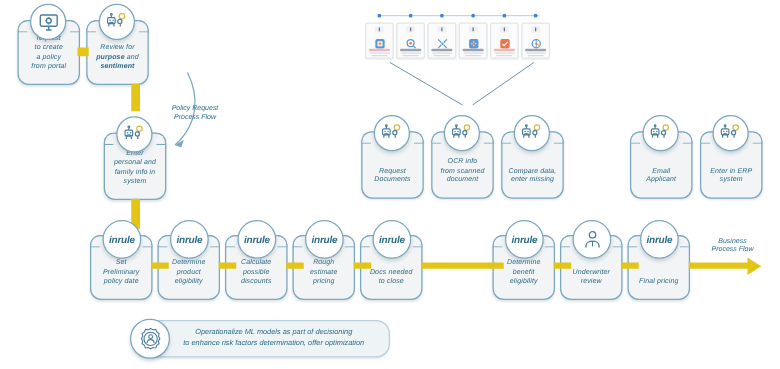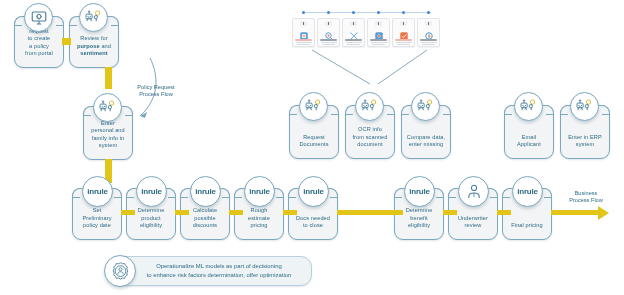--- a/index.html
+++ b/index.html
@@ -1,19 +1,19 @@
 <!DOCTYPE html>
 <html><head>
 <meta charset="utf-8">
 <style>
   html,body{margin:0;padding:0;background:#ffffff;}
   body{width:624px;height:295px;position:relative;overflow:hidden;
        font-family:"Liberation Sans","DejaVu Sans",sans-serif;
        -webkit-font-smoothing:antialiased;}
-  .stage{position:absolute;left:0;top:0;width:624px;height:242px;}
+  .stage{position:absolute;left:0;top:0;width:624px;height:242px;font-style:italic;}
 
   
   .card{position:absolute;background:#f2f4f5;border:1px solid #7ba7bf;
         border-radius:9px;box-sizing:border-box;
         display:flex;align-items:flex-end;justify-content:center;
         box-shadow:0 1px 2px rgba(80,110,130,.18);}
   .card .cap{width:100%;text-align:center;color:#2e6c86;
         font-size:5.6px;line-height:7.6px;padding-bottom:9px;letter-spacing:.1px;}
   .card .cap b{font-weight:bold;}
   

